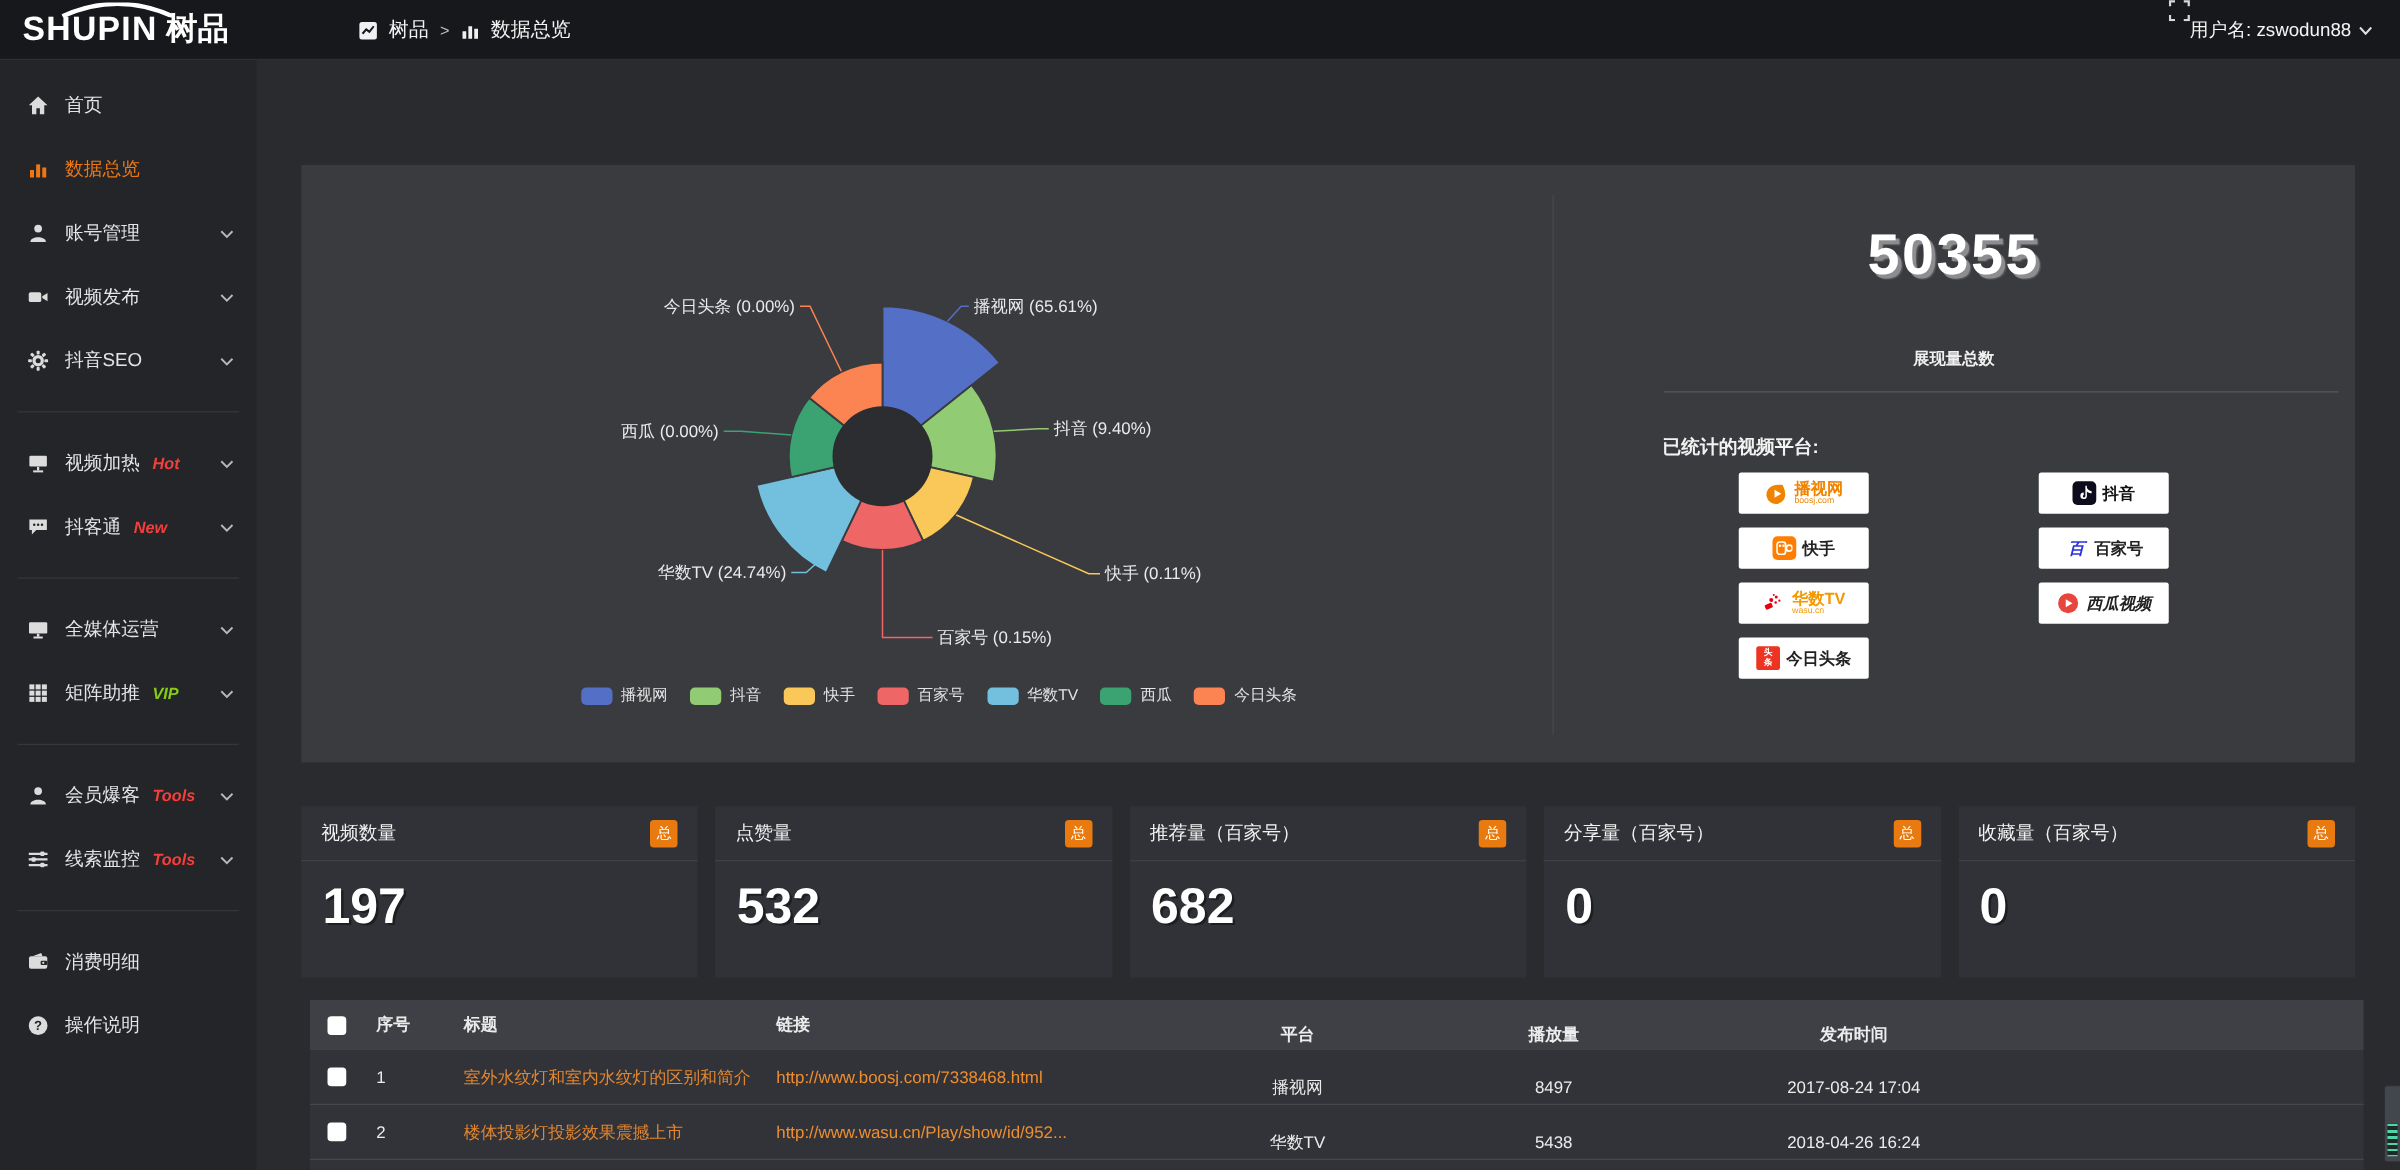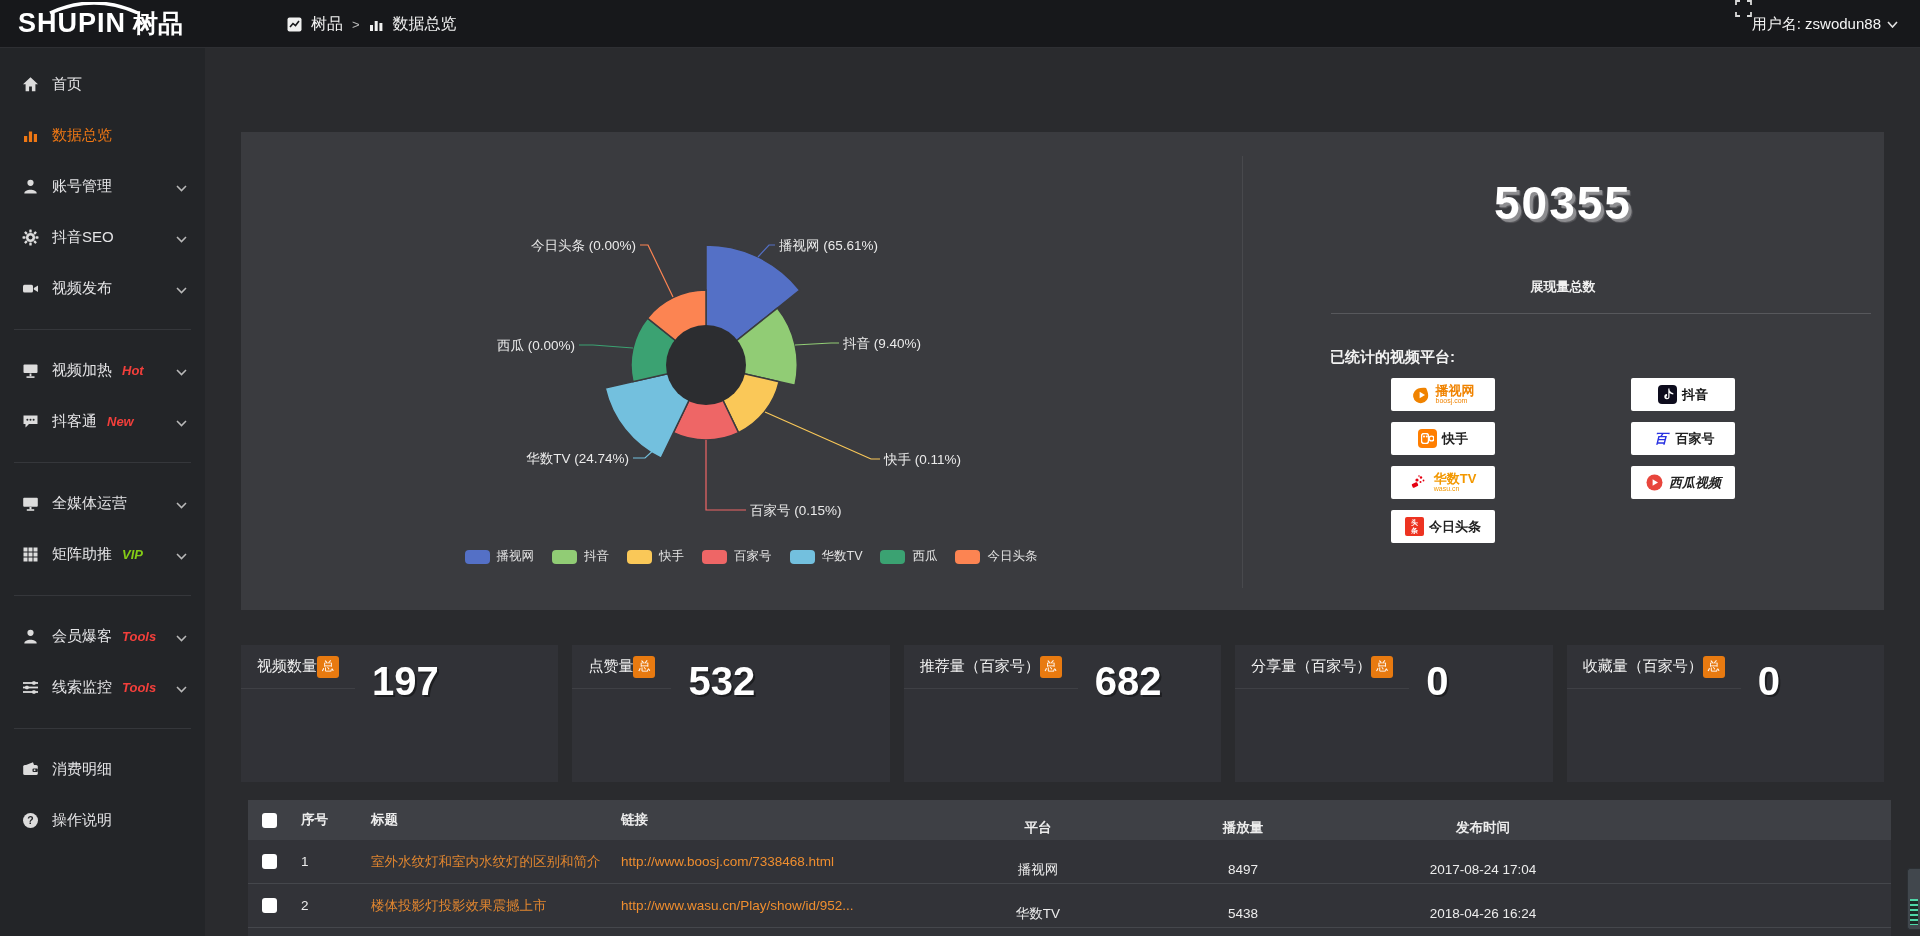--- a/index.html
+++ b/index.html
@@ -58,21 +58,21 @@
   #chip-col-left { left:1150px; } #chip-col-right { left:1390px; }
   .chip { width:104px; height:33px; background:#fff; border-radius:2px; display:flex;
     align-items:center; justify-content:center; gap:5px; }
   .chip .mini { width:19px; height:19px; border-radius:4px; display:flex; align-items:center;
     justify-content:center; color:#fff; font-weight:bold; flex:0 0 auto; }
   .chip .nm { font-weight:bold; font-size:13px; line-height:13px; }
   .chip .sub { font-size:7px; line-height:8px; }
 
   
   #cards { position:absolute; left:36px; top:597px; width:1643px; height:137px; display:flex; gap:14px; }
-  .card { flex:1 1 0; background:#313237; display:flex; flex-direction:row; }
+  .card { flex:1 1 0; background:#313237; display:flex; flex-direction:column; }
   .card-hd { height:44px; display:flex; align-items:center; padding:0 16px;
     border-bottom:1px solid #3f4045; }
   .card-title { color:#f2f2f2; font-size:15px; }
   .card-badge { margin-left:auto; width:22px; height:22px; background:#e87a10; color:#fff;
     font-size:12px; border-radius:3px; display:flex; align-items:center; justify-content:center; }
   .card-val { color:#fff; font-size:40px; font-weight:bold; padding:14px 0 0 17px;
     text-shadow:2px 2px 0 rgba(0,0,0,.4); }
 
   
   #table { position:absolute; left:43px; top:752px; width:1643px; height:136px; overflow:hidden; }
@@ -159,51 +159,51 @@
           </svg>
         </span>
         <span class="lbl">账号管理</span>
         <span class="chev"><svg width="11" height="7" viewBox="0 0 11 7">
             <polyline points="1,1 5.5,5.6 10,1" stroke="#b9b9b9" stroke-width="1.5" fill="none"></polyline>
           </svg></span>
       </div>
       <div class="side-item">
         <span style="display:flex">
           <svg width="17" height="17" viewBox="0 0 17 17">
+            <rect x="1" y="4.8" width="10" height="7.8" rx="1.5" fill="#dcdcdc"></rect>
+            <path d="M11.8 8 L16 5.4 V12 L11.8 9.4 Z" fill="#dcdcdc"></path>
+          </svg>
+        </span>
+        <span class="lbl">视频发布</span>
+        <span class="chev"><svg width="11" height="7" viewBox="0 0 11 7">
+            <polyline points="1,1 5.5,5.6 10,1" stroke="#b9b9b9" stroke-width="1.5" fill="none"></polyline>
+          </svg></span>
+      </div>
+      <div class="side-item">
+        <span style="display:flex">
+          <svg width="17" height="17" viewBox="0 0 17 17">
             <g fill="#dcdcdc">
               <circle cx="8.5" cy="8.5" r="4.6"></circle>
               <g>
                 <rect x="7.3" y="0.5" width="2.4" height="3" rx="0.6"></rect>
                 <rect x="7.3" y="13.5" width="2.4" height="3" rx="0.6"></rect>
                 <rect x="0.5" y="7.3" width="3" height="2.4" rx="0.6"></rect>
                 <rect x="13.5" y="7.3" width="3" height="2.4" rx="0.6"></rect>
                 <g transform="rotate(45 8.5 8.5)">
                   <rect x="7.3" y="0.5" width="2.4" height="3" rx="0.6"></rect>
                   <rect x="7.3" y="13.5" width="2.4" height="3" rx="0.6"></rect>
                   <rect x="0.5" y="7.3" width="3" height="2.4" rx="0.6"></rect>
                   <rect x="13.5" y="7.3" width="3" height="2.4" rx="0.6"></rect>
                 </g>
               </g>
               <circle cx="8.5" cy="8.5" r="2" fill="#232528"></circle>
             </g>
           </svg>
         </span>
         <span class="lbl">抖音SEO</span>
-        <span class="chev"><svg width="11" height="7" viewBox="0 0 11 7">
-            <polyline points="1,1 5.5,5.6 10,1" stroke="#b9b9b9" stroke-width="1.5" fill="none"></polyline>
-          </svg></span>
-      </div>
-      <div class="side-item">
-        <span style="display:flex">
-          <svg width="17" height="17" viewBox="0 0 17 17">
-            <rect x="1" y="4.8" width="10" height="7.8" rx="1.5" fill="#dcdcdc"></rect>
-            <path d="M11.8 8 L16 5.4 V12 L11.8 9.4 Z" fill="#dcdcdc"></path>
-          </svg>
-        </span>
-        <span class="lbl">视频发布</span>
         <span class="chev"><svg width="11" height="7" viewBox="0 0 11 7">
             <polyline points="1,1 5.5,5.6 10,1" stroke="#b9b9b9" stroke-width="1.5" fill="none"></polyline>
           </svg></span>
       </div>
       <div class="side-div"></div>
       <div class="side-item">
         <span style="display:flex">
           <svg width="17" height="17" viewBox="0 0 17 17">
             <rect x="1.5" y="2.5" width="14" height="8.6" rx="1" fill="#dcdcdc"></rect>
             <rect x="7.6" y="11.5" width="1.8" height="2.8" fill="#dcdcdc"></rect>

